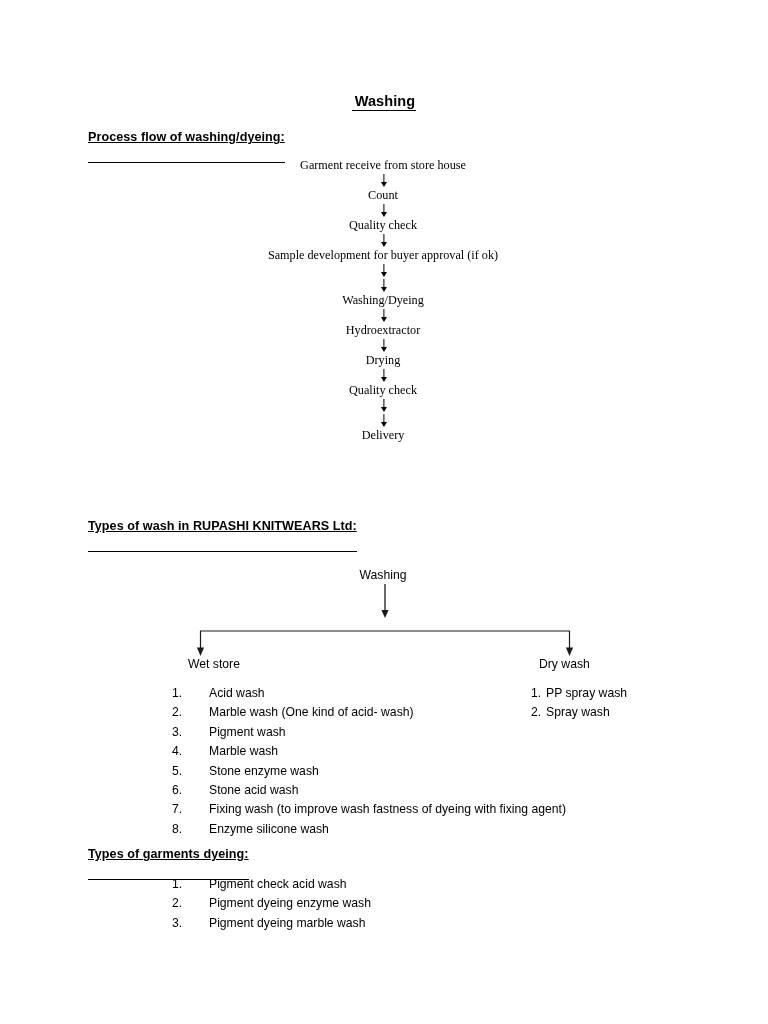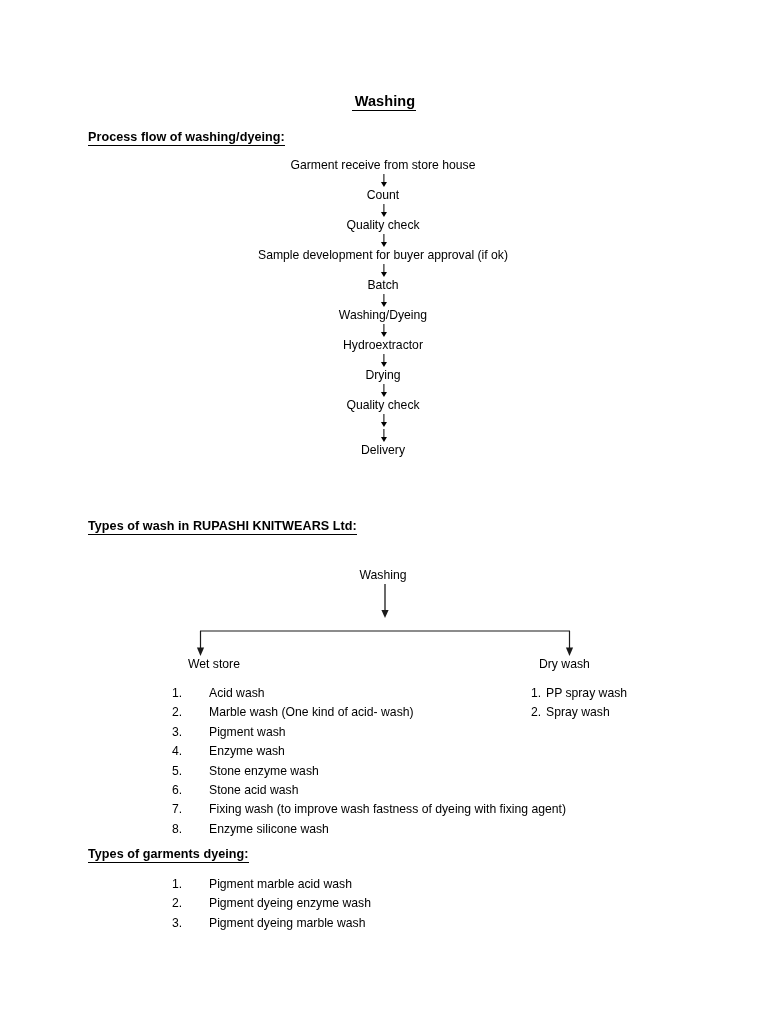--- a/index.html
+++ b/index.html
@@ -41,32 +41,34 @@
   .section-heading {
     position: absolute;
     left: 88px;
     font-size: 12.6px;
     font-weight: bold;
     letter-spacing: 0.05px;
     white-space: nowrap;
   }
   .section-heading span {
     border-bottom: 1.3px solid #000;
-    padding-bottom: 1px;
+    padding-bottom: 18px;
+    text-decoration: underline;
   }
   #heading-process { top: 130px; }
   #heading-types-wash { top: 519px; }
   #heading-types-dyeing { top: 847px; }
 
   
   .flow {
     position: absolute;
     top: 158px;
     left: 0;
     width: 636px;
+    font-family: Liberation Serif, serif;
   }
   .flow-step {
     position: relative;
     width: 768px;
     text-align: center;
     font-size: 12.2px;
     line-height: 15px;
     white-space: nowrap;
   }
   .flow-step-inner {
@@ -198,21 +200,20 @@
 
   <div class="flow" id="process-flow-chart">
       <div class="flow-step"><span class="flow-step-inner">Garment receive from store house</span></div>
       <div class="flow-arrow"></div>
       <div class="flow-step"><span class="flow-step-inner">Count</span></div>
       <div class="flow-arrow"></div>
       <div class="flow-step"><span class="flow-step-inner">Quality check</span></div>
       <div class="flow-arrow"></div>
       <div class="flow-step"><span class="flow-step-inner">Sample development for buyer approval (if ok)</span></div>
       <div class="flow-arrow"></div>
-      <div class="flow-step"><span class="flow-step-inner">Batch</span></div>
       <div class="flow-arrow"></div>
       <div class="flow-step"><span class="flow-step-inner">Washing/Dyeing</span></div>
       <div class="flow-arrow"></div>
       <div class="flow-step"><span class="flow-step-inner">Hydroextractor</span></div>
       <div class="flow-arrow"></div>
       <div class="flow-step"><span class="flow-step-inner">Drying</span></div>
       <div class="flow-arrow"></div>
       <div class="flow-step"><span class="flow-step-inner">Quality check</span></div>
       <div class="flow-arrow"></div>
       <div class="flow-arrow"></div>
@@ -247,35 +248,35 @@
     </div>
     <div class="tree-leaf" id="leaf-dry">
       <span>Dry wash</span>
     </div>
   </div>
 
   <ol class="num-list" id="list-wet-wash">
       <li><span class="num">1.</span><span>Acid wash</span></li>
       <li><span class="num">2.</span><span>Marble wash (One kind of acid- wash)</span></li>
       <li><span class="num">3.</span><span>Pigment wash</span></li>
-      <li><span class="num">4.</span><span>Enzyme wash</span></li>
+      <li><span class="num">4.</span><span>Marble wash</span></li>
       <li><span class="num">5.</span><span>Stone enzyme wash</span></li>
       <li><span class="num">6.</span><span>Stone acid wash</span></li>
       <li><span class="num">7.</span><span>Fixing wash (to improve wash fastness of dyeing with fixing agent)</span></li>
       <li><span class="num">8.</span><span>Enzyme silicone wash</span></li>
     </ol>
 
   <ol id="list-dry-wash">
       <li><span class="num">1.</span><span>PP spray wash</span></li>
       <li><span class="num">2.</span><span>Spray wash</span></li>
     </ol>
 
   <div class="section-heading" id="heading-types-dyeing">
     <span>Types of garments dyeing:</span>
   </div>
 
   <ol class="num-list" id="list-dyeing">
-      <li><span class="num">1.</span><span>Pigment marble acid wash</span></li>
+      <li><span class="num">1.</span><span>Pigment check acid wash</span></li>
       <li><span class="num">2.</span><span>Pigment dyeing enzyme wash</span></li>
       <li><span class="num">3.</span><span>Pigment dyeing marble wash</span></li>
     </ol>
 
 </div>
 
 </body></html>

